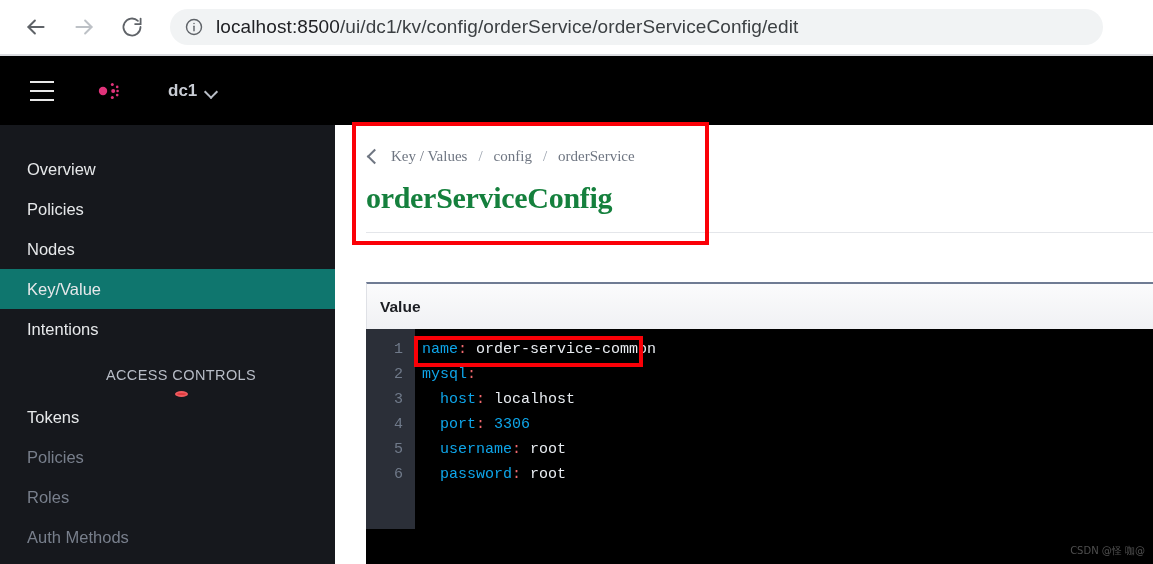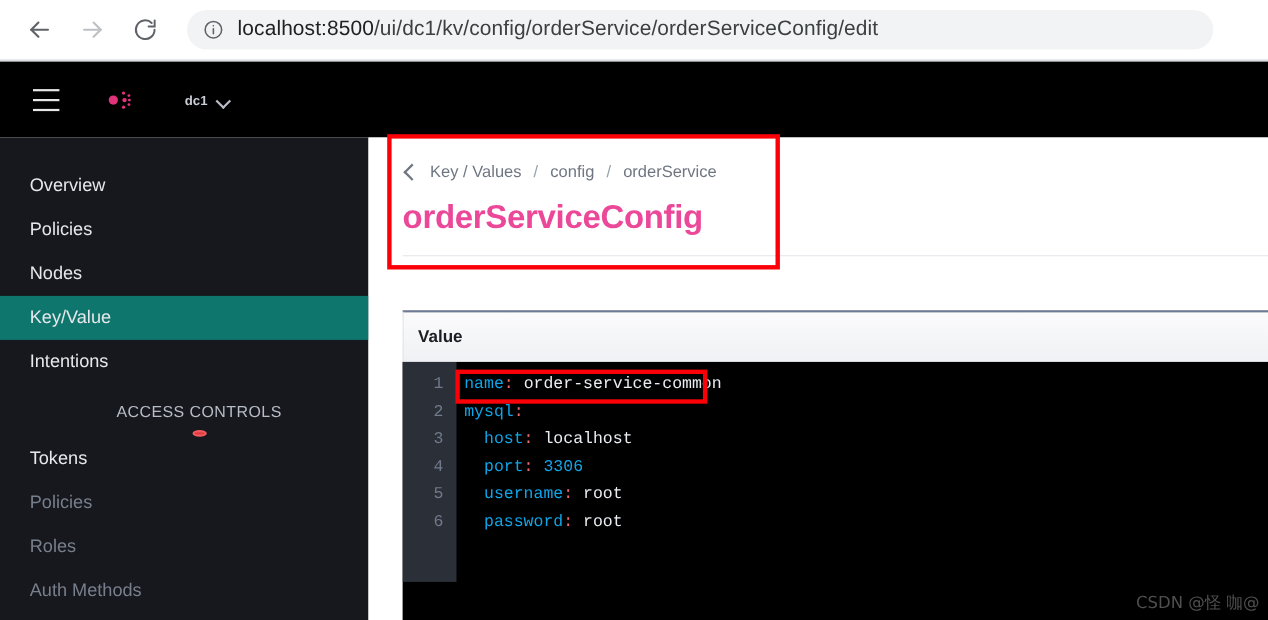--- a/index.html
+++ b/index.html
@@ -77,21 +77,21 @@
     display: block; height: 2px; width: 24px; background: #e8e8e8;
   }
   #consul-logo {
     margin-left: 29px;
     width: 40px; height: 40px;
     position: relative;
   }
   #dc-selector {
     margin-left: 45px;
     display: flex; align-items: center; gap: 8px;
-    color: #c8ccd4; font-size: 12px; font-weight: bold;
+    color: #c8ccd4; font-size: 17px; font-weight: bold;
   }
   #dc-selector .chev {
     width: 13px; height: 8px;
     position: relative;
   }
   #dc-selector .chev::before {
     content: ""; position: absolute; left: 1px; top: 0px;
     width: 8px; height: 8px;
     border-right: 2px solid #b9bec7;
     border-bottom: 2px solid #b9bec7;
@@ -136,20 +136,21 @@
     position: absolute; top: 69px; left: 335px;
     width: 818px; height: 439px;
     background: #ffffff;
     overflow: hidden;
   }
 
   #page-head {
     position: absolute; top: 0px; left: 31px;
     width: 787px;
     padding-top: 20px;
+    font-family: Liberation Serif, serif;
   }
   #breadcrumb {
     display: flex; align-items: center;
     font-size: 15px; color: #6f7682;
     height: 22px;
   }
   #breadcrumb .back-chev {
     width: 12px; height: 12px; position: relative; margin-right: 13px;
   }
   #breadcrumb .back-chev::before {
@@ -159,21 +160,21 @@
     border-bottom: 2px solid #6f7682;
     transform: rotate(45deg);
   }
   #breadcrumb .crumb { white-space: nowrap; }
   #breadcrumb .sep { margin: 0 11px; color: #98a0ac; }
 
   #page-title {
     margin-top: 14px;
     font-size: 30px;
     font-weight: bold;
-    color: #ec4899;
+    color: #15803d;
     letter-spacing: -.3px;
   }
   #title-rule {
     margin-top: 17px;
     width: 787px; height: 1px; background: #e4e6ea;
   }
 
   
   #value-panel {
     position: absolute; top: 157px; left: 31px;
@@ -215,21 +216,21 @@
     color: #707a8a; flex: 0 0 49px;
   }
   .code-line .src { padding-left: 7px; white-space: pre; }
   .tok-key   { color: #0ea5e9; }
   .tok-punct { color: #f0696e; }
   .tok-str   { color: #e9edf2; }
   .tok-num   { color: #0ea5e9; }
 
   #watermark {
     position: absolute; right: 8px; bottom: 6px;
-    color: #4f4f4f; font-size: 15px;
+    color: #4f4f4f; font-size: 10px;
     font-family: "DejaVu Sans", sans-serif;
     margin-left: 40px;
   }
 
   
   .annot {
     position: absolute;
     border: 4px solid #fb0007;
     pointer-events: none;
   }

